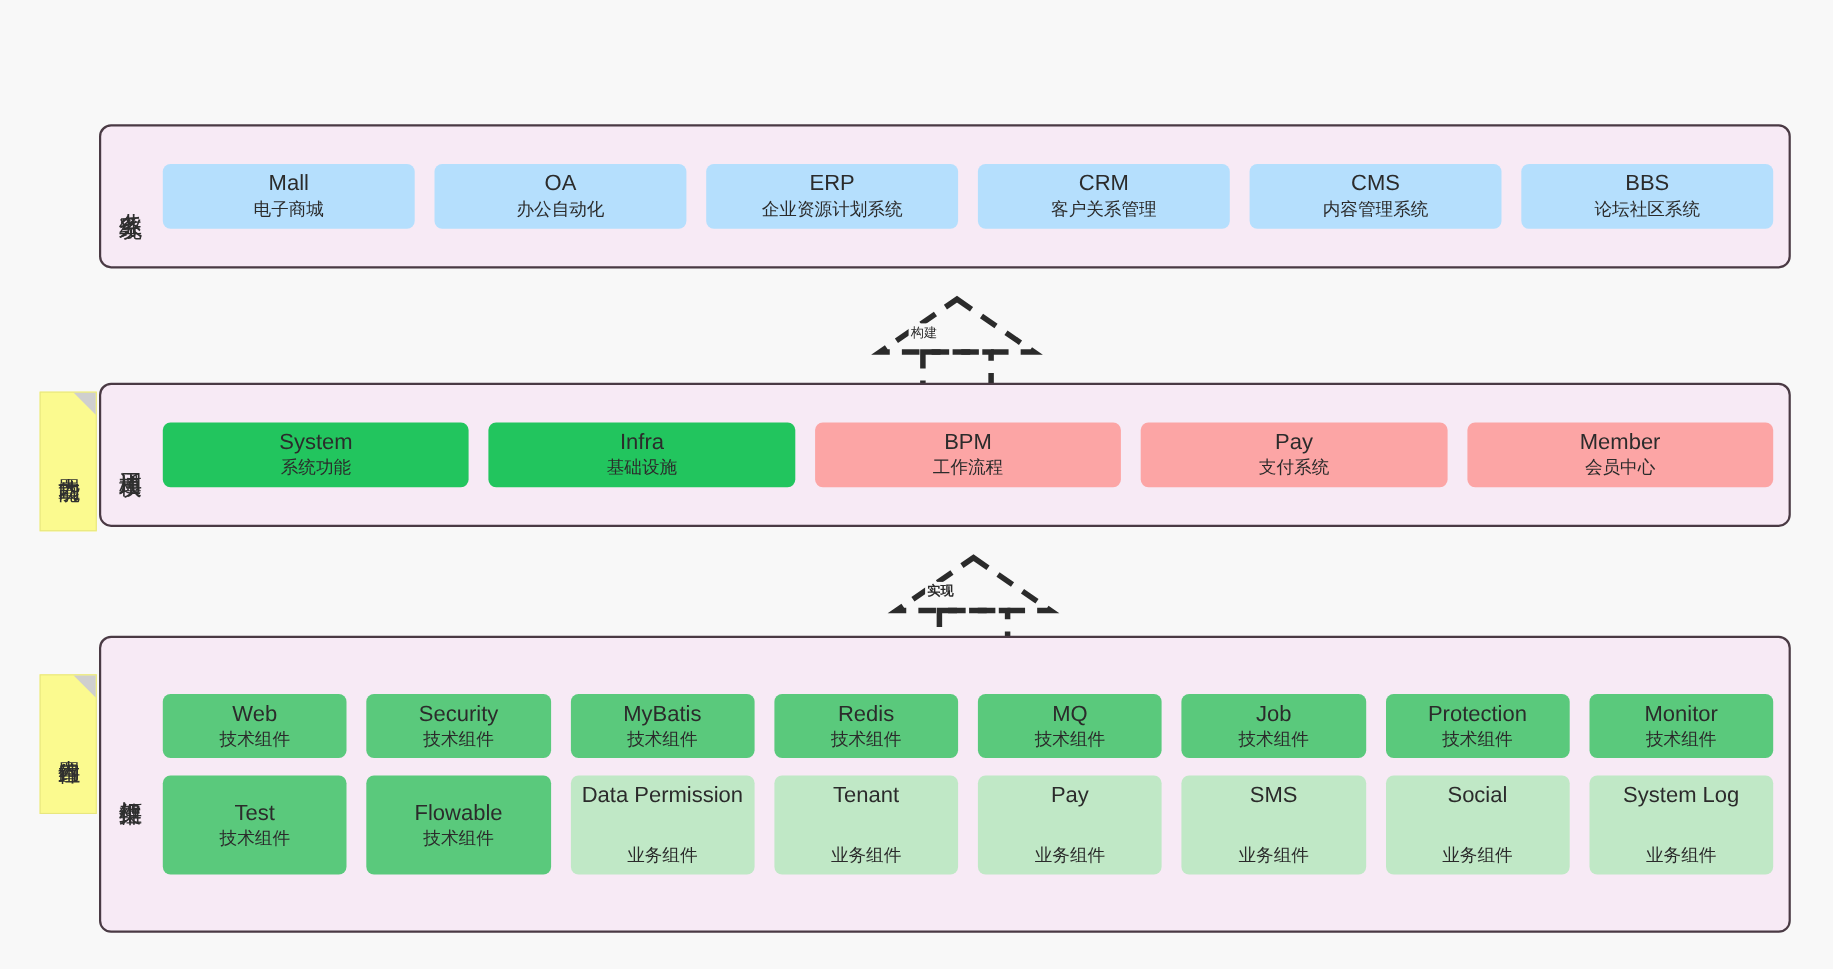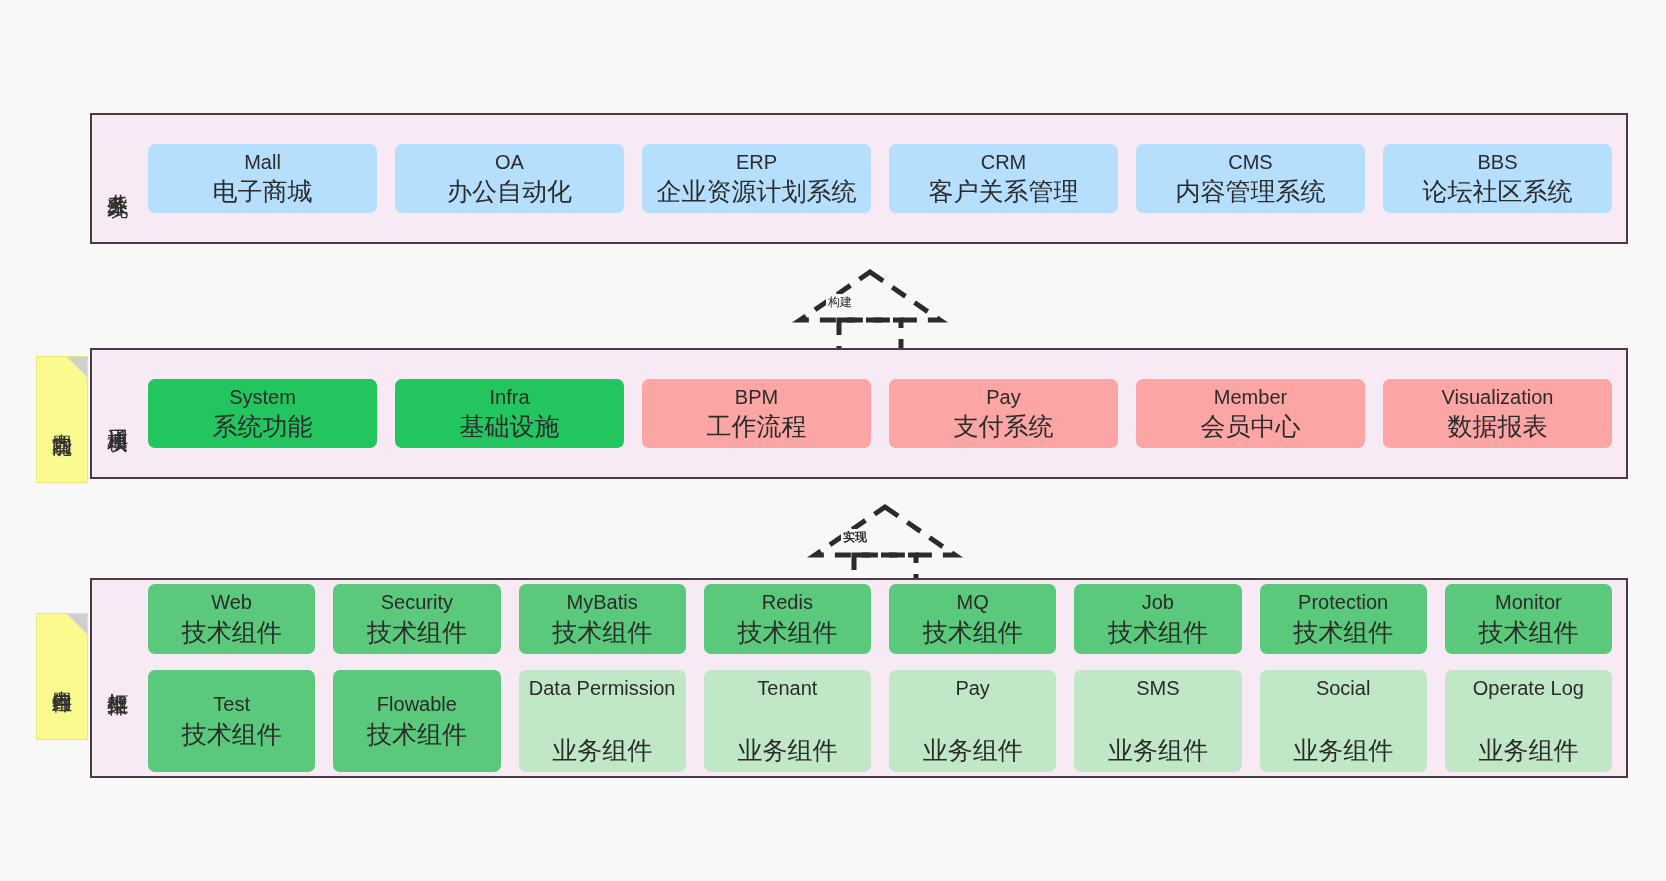--- a/index.html
+++ b/index.html
@@ -12,21 +12,21 @@
     overflow:hidden;
     position:relative;
   }
   .canvas { position:absolute; inset:0; }
 
   
   .band {
     position:absolute;
     background:#f7eaf5;
     border:2.5px solid #4a3a44;
-    border-radius:0;
+    border-radius:11px;
     display:flex;
     align-items:stretch;
   }
   .band-label {
     width:52px;
     flex:0 0 52px;
     display:flex;
     align-items:center;
     justify-content:center;
     font-size:21px;
@@ -56,21 +56,21 @@
     border-radius:7px;
     display:flex;
     flex-direction:column;
     align-items:center;
     justify-content:center;
     text-align:center;
     line-height:1.28;
     padding:6px 4px;
   }
   .card .t1 { font-size:20px; color:#2b2b2b; }
-  .card .t2 { font-size:25px; color:#2b2b2b; }
+  .card .t2 { font-size:16px; color:#2b2b2b; }
 
   .c-blue      { background:#b5dffd; }
   .c-red       { background:#22c55e; }
   .c-pink      { background:#fca5a5; }
   .c-green     { background:#5ac97c; }
   .c-palegreen { background:#c0e8c6;gap:32px; }
 
   
   .note {
     position:absolute;
@@ -177,42 +177,38 @@
           <span class="t2">工作流程</span>
         </div>
         <div class="card c-pink">
           <span class="t1">Pay</span>
           <span class="t2">支付系统</span>
         </div>
         <div class="card c-pink">
           <span class="t1">Member</span>
           <span class="t2">会员中心</span>
         </div>
-        <div class="card c-pink">
-          <span class="t1">Visualization</span>
-          <span class="t2">数据报表</span>
-        </div>
       </div>
     </div>
   </div>
 
   <div class="arrow" style="left:810px; top:503px;font-weight:bold;">
     <svg width="150" height="90" viewBox="0 0 150 90">
       <path d="M75 4 L145 52 L5 52 Z" fill="none" stroke="#2b2b2b" stroke-width="5" stroke-dasharray="16 11" stroke-linejoin="miter"></path>
       <rect x="44" y="52" width="62" height="40" fill="none" stroke="#2b2b2b" stroke-width="5" stroke-dasharray="16 11"></rect>
     </svg>
     <span class="arrow-label" style="left:31px; top:26px;">实现</span>
   </div>
 
   <div class="note" style="left:36px; top:613px; height:127px;">
     <span class="fold"></span>
     <span>内置组件</span>
   </div>
 
-  <div class="band" style="left:90px; top:578px; width:1538px; height:200px;">
+  <div class="band" style="left:90px; top:578px; width:1538px; height:270px;">
     <div class="band-label">框架组件</div>
     <div class="band-cards">
 
       <div class="card-row">
         <div class="card c-green">
           <span class="t1">Web</span>
           <span class="t2">技术组件</span>
         </div>
         <div class="card c-green">
           <span class="t1">Security</span>
@@ -267,21 +263,21 @@
         </div>
         <div class="card c-palegreen">
           <span class="t1">SMS</span>
           <span class="t2">业务组件</span>
         </div>
         <div class="card c-palegreen">
           <span class="t1">Social</span>
           <span class="t2">业务组件</span>
         </div>
         <div class="card c-palegreen">
-          <span class="t1">Operate Log</span>
+          <span class="t1">System Log</span>
           <span class="t2">业务组件</span>
         </div>
       </div>
 
     </div>
   </div>
 
 </div>
 
 </body></html>

